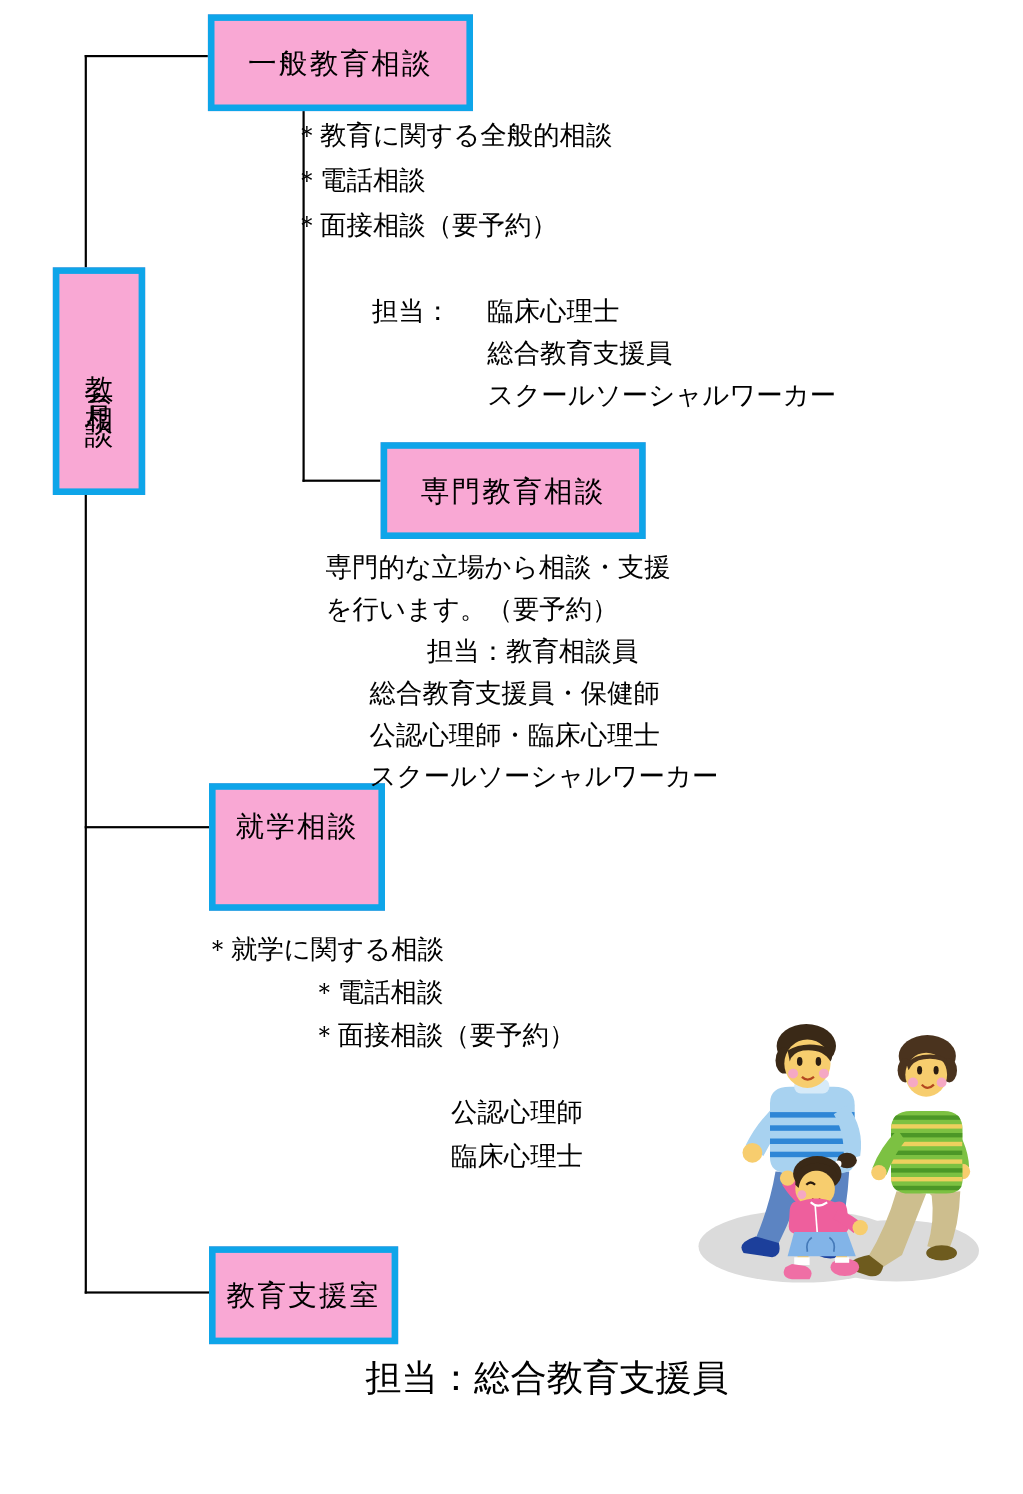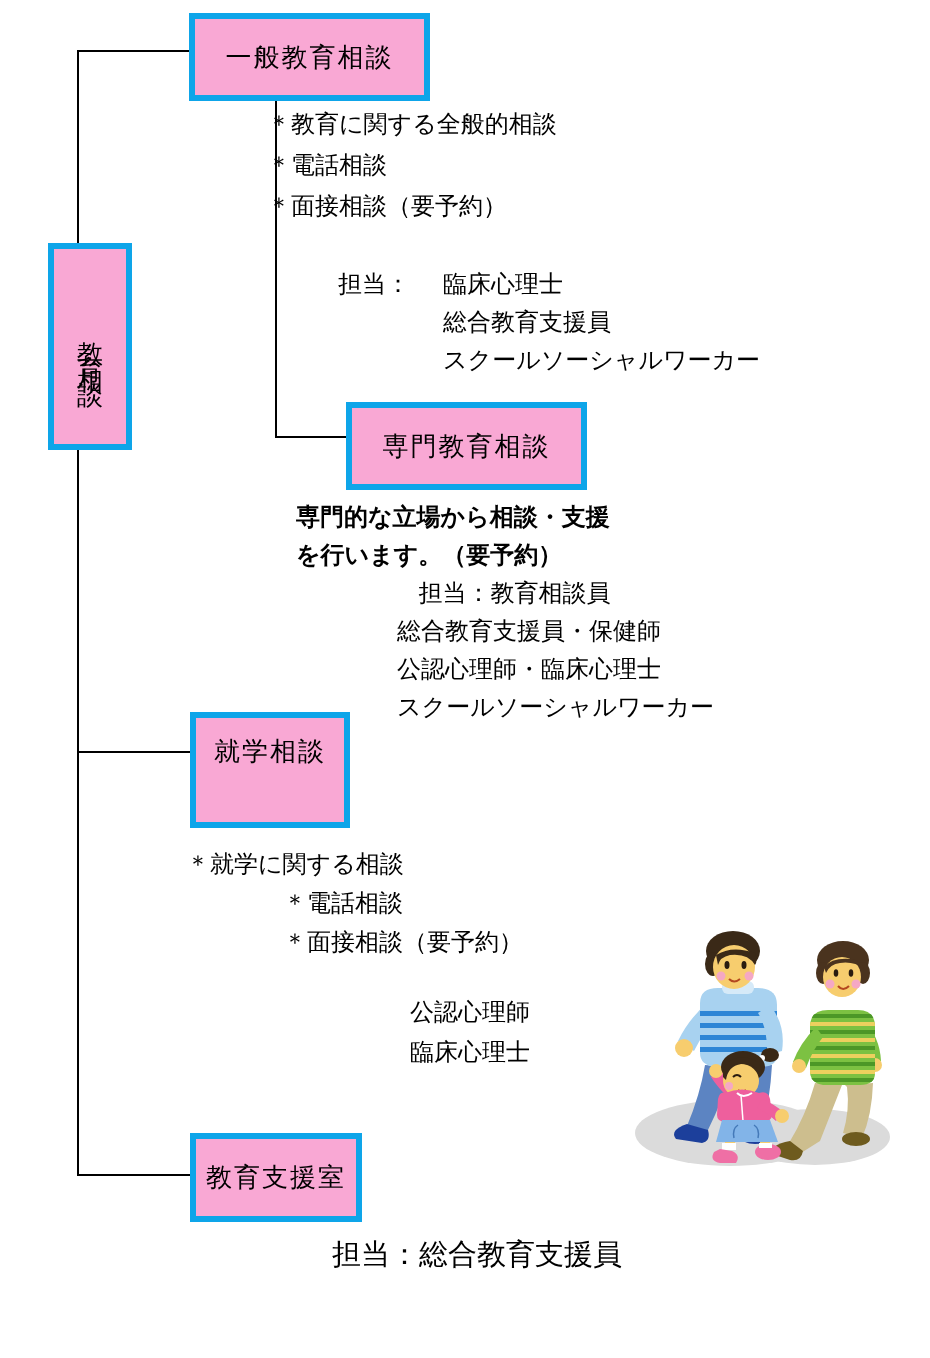--- a/index.html
+++ b/index.html
@@ -27,28 +27,28 @@
   #box-root{left:48px;top:243px;width:72px;height:195px;}
   #box-root span{writing-mode:vertical-rl;text-orientation:upright;letter-spacing:13px;font-size:26px;}
 
   .tblock{position:absolute;font-size:24px;white-space:nowrap;z-index:3;}
   #blockA{left:267px;top:104px;line-height:41px;}
   #blockB{left:338px;top:265px;line-height:38px;}
   #blockC{left:277px;top:498px;line-height:38px;}
   #blockE{left:186px;top:845px;line-height:39px;}
   #blockF{left:323px;top:992px;line-height:40px;}
   #blockG{left:293px;top:1234px;line-height:40px;}
-  .ind19{margin-left:19px;font-weight:bold;}
+  .ind19{margin-left:19px;}
   .ind38{margin-left:38px;text-align:center;}
   .ind87{margin-left:87px;}
   .ind97{margin-left:97px;}
   .ind105{margin-left:105px;}
-  .ind133{margin-left:120px;}
+  .ind133{margin-left:59px;}
   .ind39{margin-left:39px;}
-  .big{font-size:29px;}
+  .big{font-size:33px;}
   .gap33{display:inline-block;width:33px;}
   .gap25{display:inline-block;width:25px;}
 
   #family-art{position:absolute;left:610px;top:915px;width:310px;height:280px;z-index:0;}
 </style>
 </head>
 <body>
 
 <div class="page">
 

